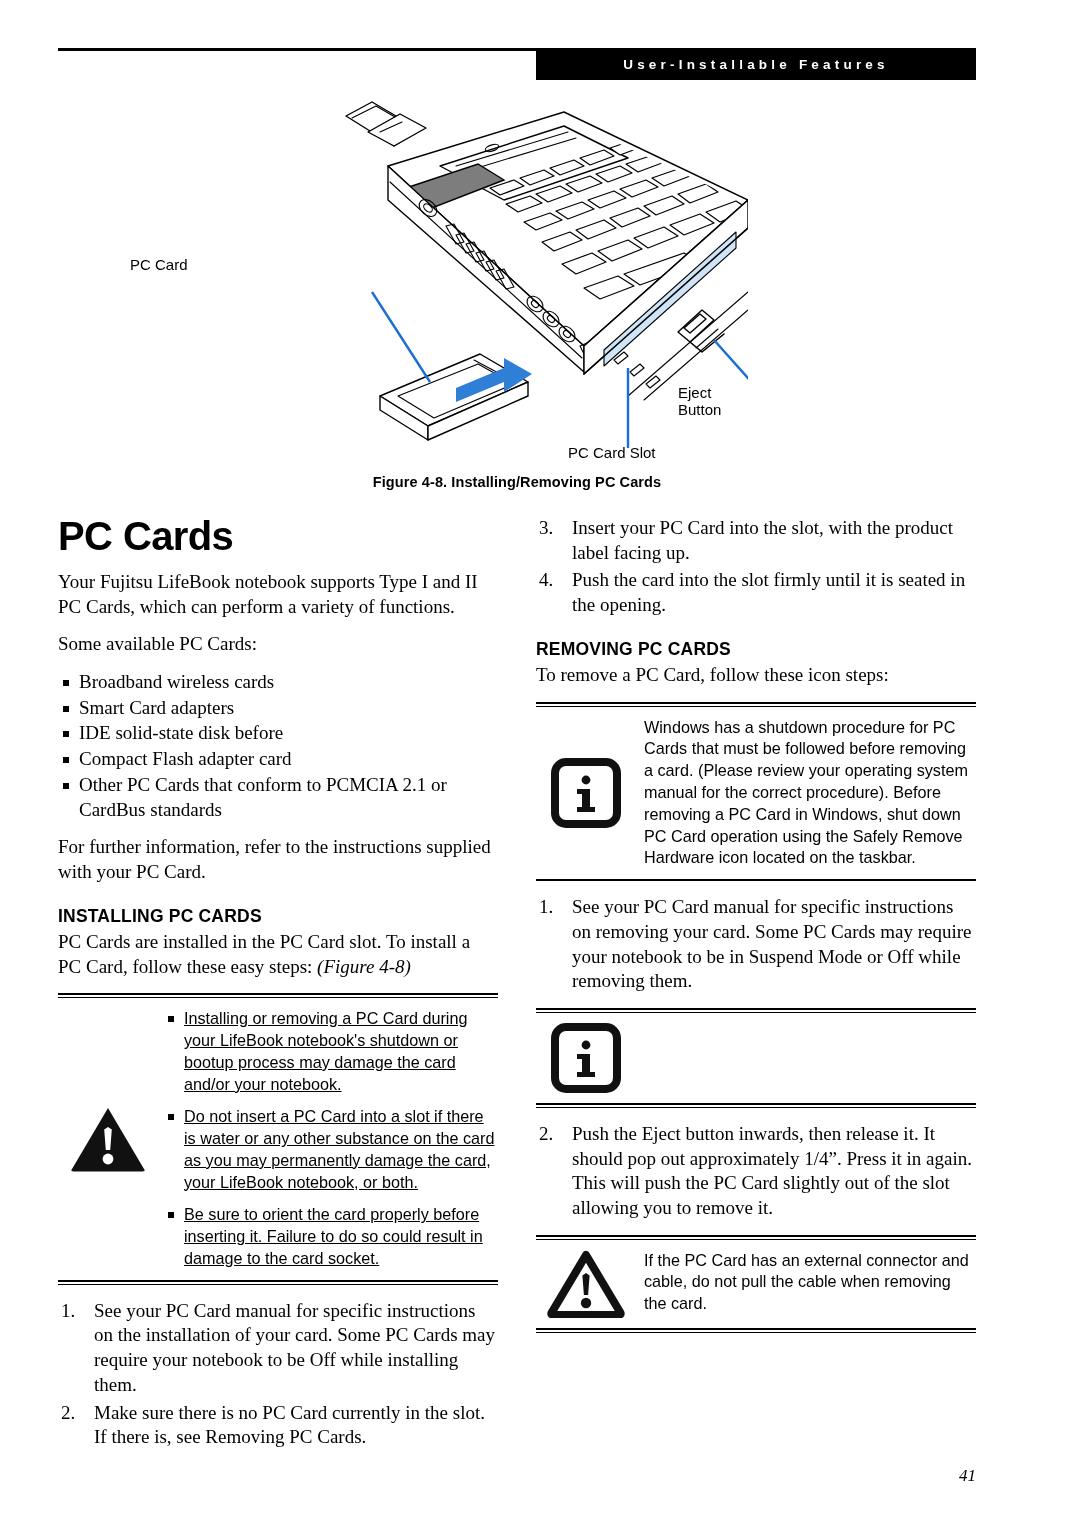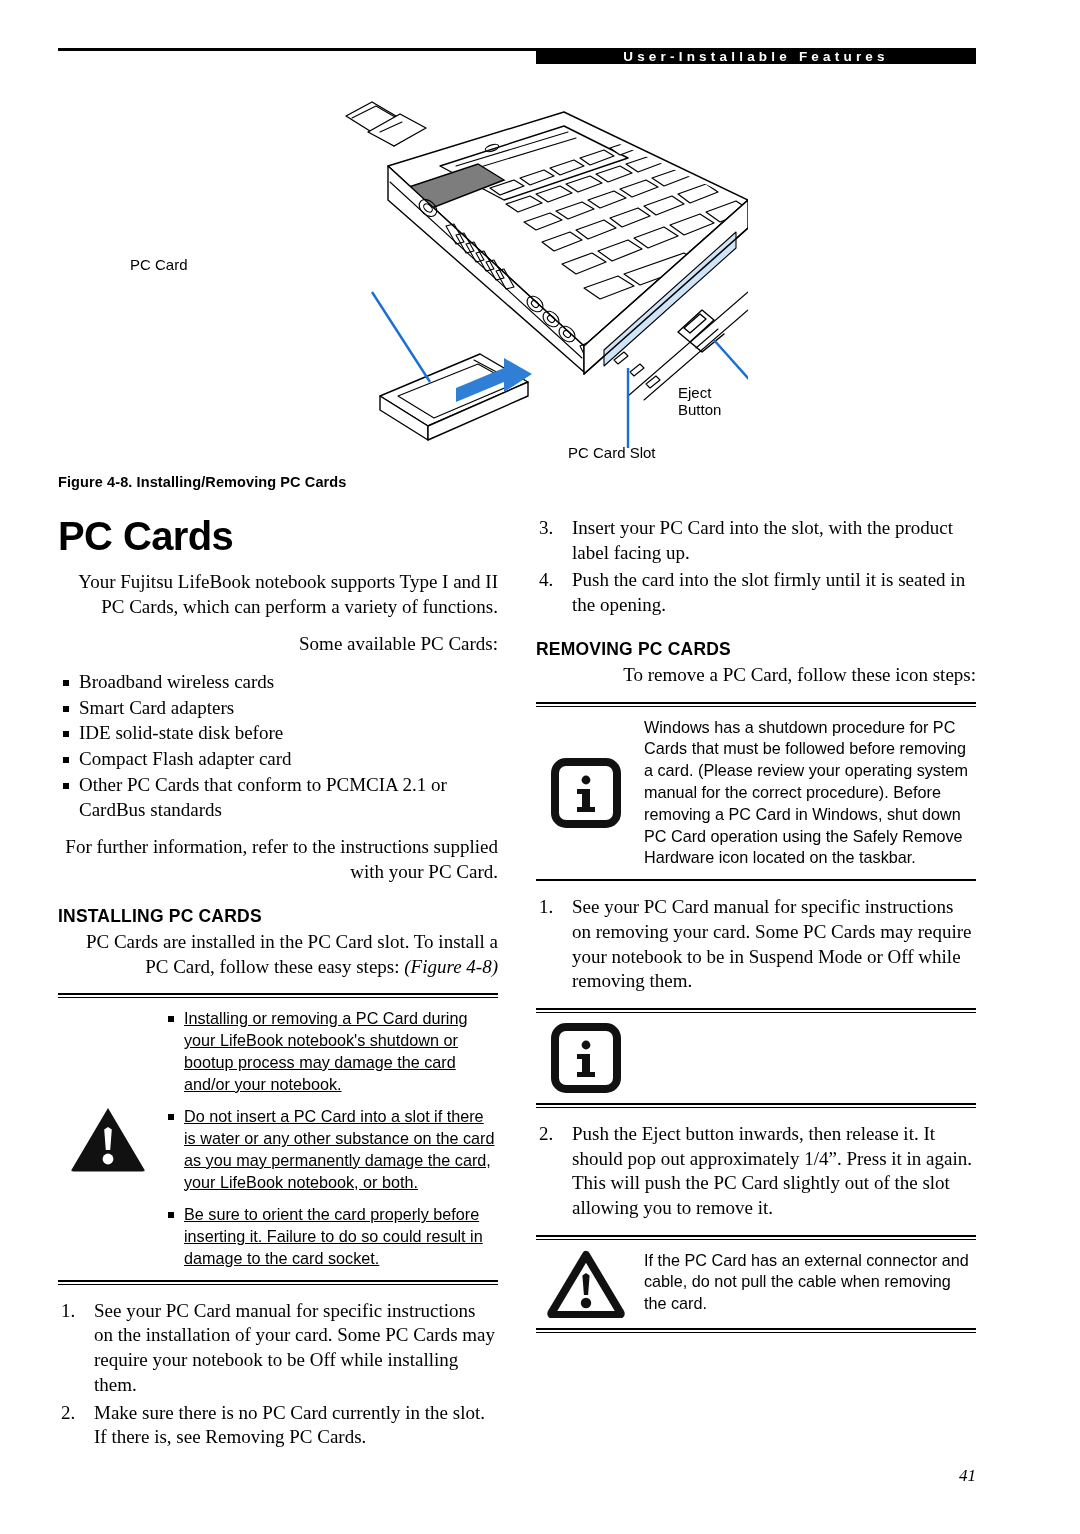--- a/index.html
+++ b/index.html
@@ -25,21 +25,21 @@
     position: absolute;
     left: 58px; top: 48px;
     width: 478px;
     height: 3px;
     background: #000;
   }
   .header-bar {
     position: absolute;
     left: 536px; top: 48px;
     width: 440px;
-    height: 16px;
+    height: 32px;
     background: #000;
     display: flex;
     align-items: center;
     justify-content: center;
   }
   .header-bar-text {
     color: #ffffff;
     font-family: "Liberation Sans", sans-serif;
     font-size: 13.5px;
     font-weight: bold;
@@ -57,21 +57,21 @@
   .figure-art {
     position: absolute;
     left: 270px; top: 0;
     width: 420px;
     height: 375px;
   }
   .figure-caption {
     position: absolute;
     left: 0; top: 378px;
     width: 918px;
-    text-align: left;
+    text-align: center;
     font-family: "Liberation Sans", sans-serif;
     font-size: 14.5px;
     font-weight: bold;
     letter-spacing: 0.1px;
   }
 
   
   .col {
     position: absolute;
     top: 516px;
@@ -94,21 +94,21 @@
     font-weight: bold;
     letter-spacing: 0.2px;
     margin: 22px 0 4px 0;
     line-height: 1.1;
   }
   p.body {
     font-family: "Liberation Serif", serif;
     font-size: 19px;
     line-height: 1.30;
     margin: 0 0 13px 0;
-    text-align: right;
+    text-align: left;
   }
   p.body.tight { margin-bottom: 10px; }
   p.body em { font-style: italic; }
 
   ul.bullets {
     list-style: none;
     margin: 0 0 13px 0;
     padding: 0;
   }
   ul.bullets li {

